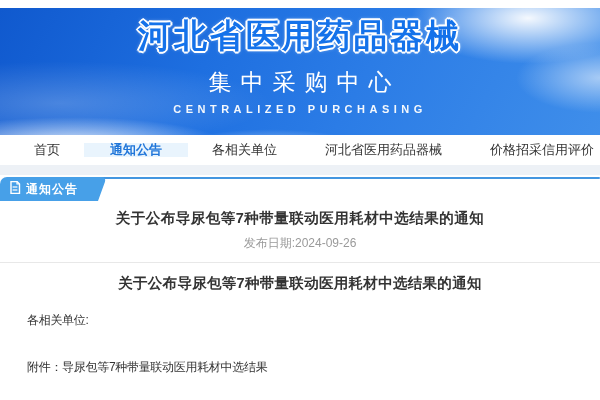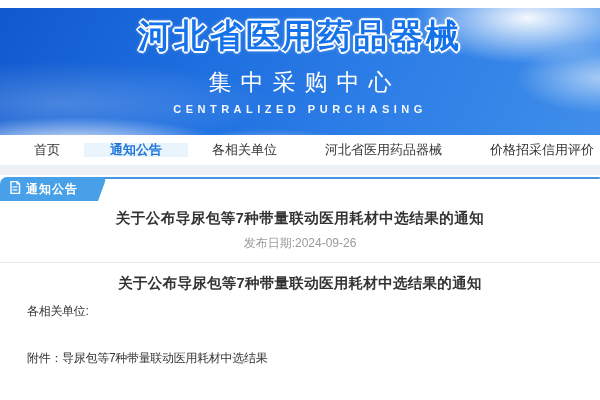--- a/index.html
+++ b/index.html
@@ -59,21 +59,21 @@
   .crumb-tab .icon, .crumb-tab .lbl { position:relative; z-index:1; }
   .crumb-tab .lbl { color:#fff; font-size:12px; font-weight:bold; letter-spacing:1px; }
 
   .page-head { text-align:center; padding:8px 20px 10px; border-bottom:1px solid #e8e8e8; }
   .page-head-title { font-size:14.5px; font-weight:bold; color:#333; letter-spacing:.5px; }
   .page-head-date  { font-size:12px; color:#9a9a9a; margin-top:7px; }
 
   .article { padding:0 3px; color:#333; }
   .article-title { text-align:center; font-size:14.5px; font-weight:bold; margin-top:11px; letter-spacing:.3px; }
   .article p { font-size:12px; line-height:27px; text-indent:2em; letter-spacing:-0.3px; }
-  .p-salutation { margin-top:5px; }
+  .p-salutation { margin-top:14px; }
   .p-body { margin-top:9px; }
   .p-attachment { margin-top:20px; }
 </style>
 </head>
 <body>
 
 <div class="page">
 
   <div class="banner">
     <div class="banner-title">河北省医用药品器械</div>

